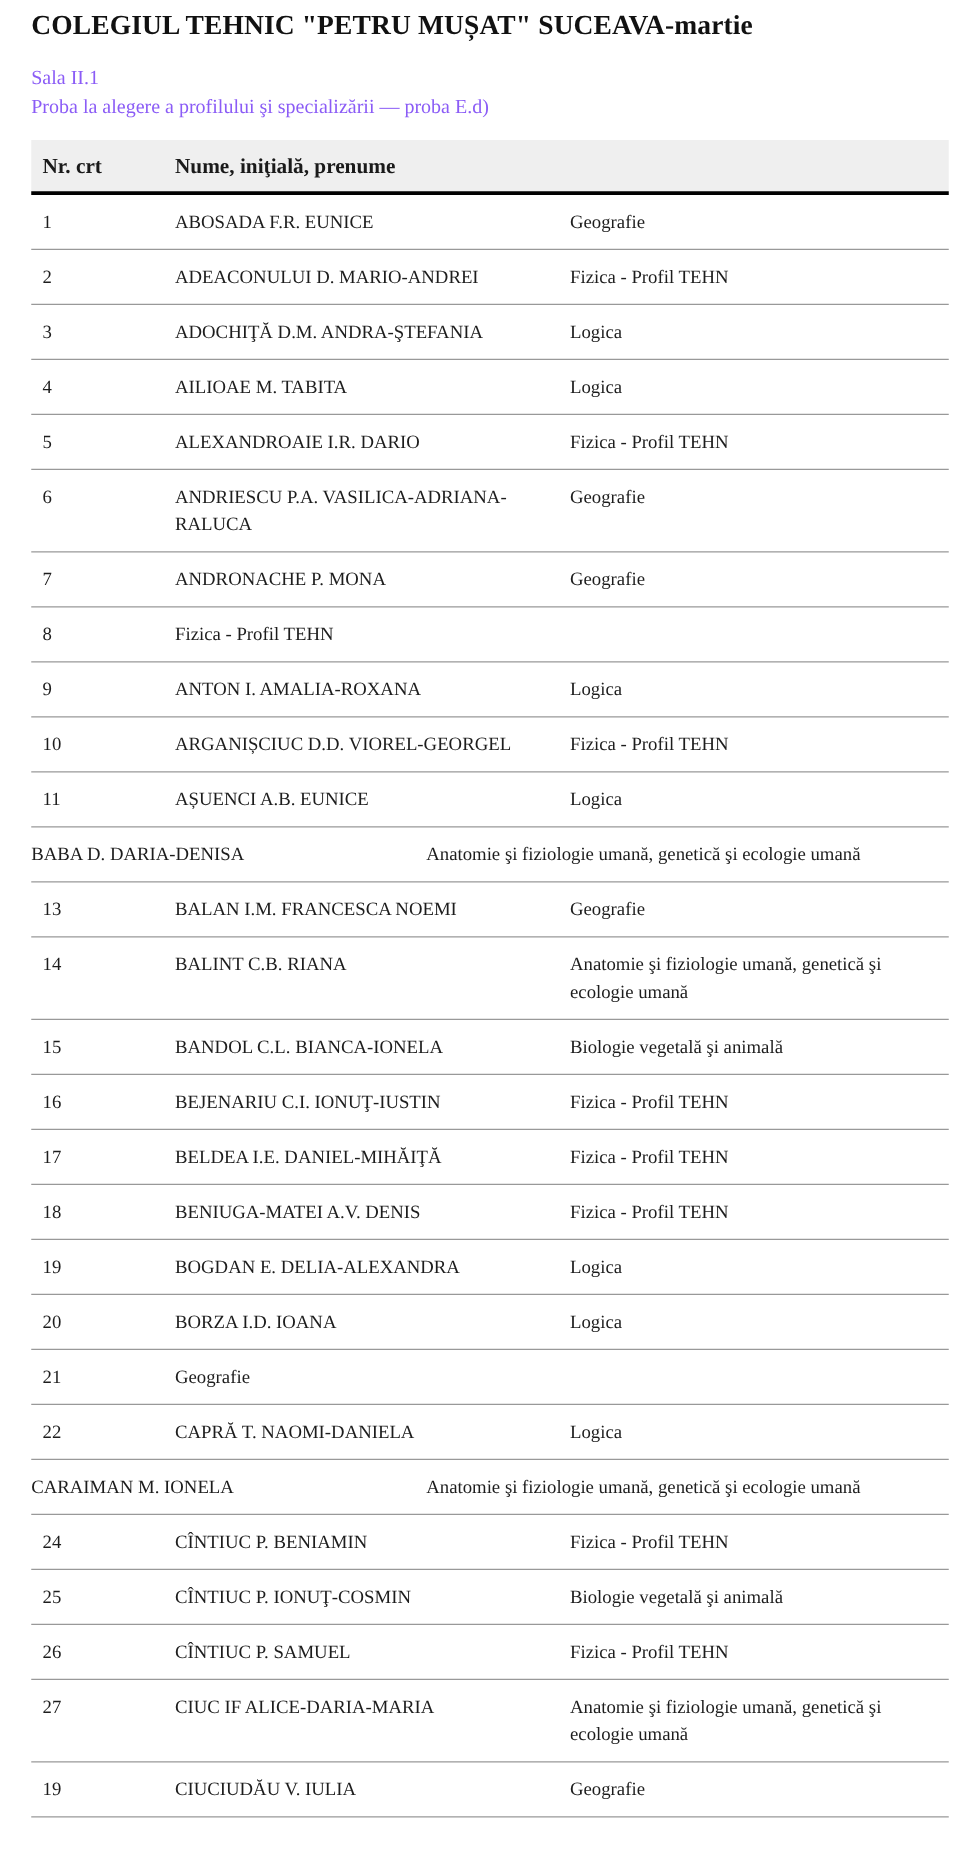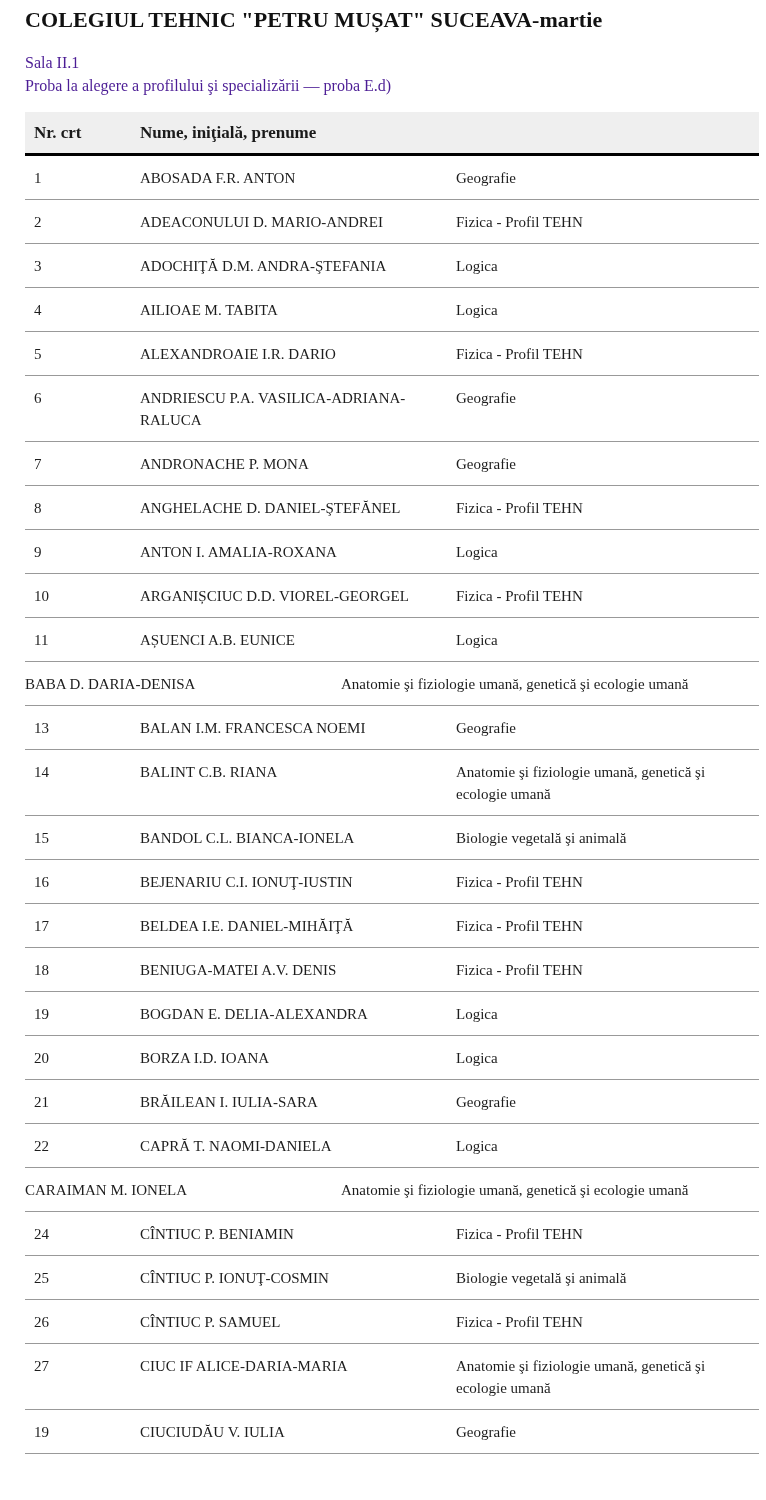--- a/index.html
+++ b/index.html
@@ -24,21 +24,21 @@
     margin: 0;
     font-size: 22px;
     font-weight: bold;
     line-height: 28px;
     color: #111111;
     letter-spacing: 0.1px;
   }
   .subline {
     font-size: 16px;
     line-height: 23px;
-    color: #4c1d95;
+    color: #8b5cf6;
   }
   .subline.room { margin-top: 17px; }
   .table {
     margin-top: 15px;
     width: 734px;
   }
   .thead {
     display: flex;
     background: #efefef;
     border-bottom: 3px solid #000000;
@@ -85,21 +85,21 @@
   <div class="subline exam">Proba la alegere a profilului şi specializării — proba E.d)</div>
 
   <div class="table">
     <div class="thead">
       <div class="c1">Nr. crt</div>
       <div class="c2">Nume, iniţială, prenume</div>
     </div>
     <div id="tbody">
         <div class="trow">
           <div class="c1">1</div>
-          <div class="c2">ABOSADA F.R. ANTON</div>
+          <div class="c2">ABOSADA F.R. EUNICE</div>
           <div class="c3">Geografie</div>
         </div>
         <div class="trow">
           <div class="c1">2</div>
           <div class="c2">ADEACONULUI D. MARIO-ANDREI</div>
           <div class="c3">Fizica - Profil TEHN</div>
         </div>
         <div class="trow">
           <div class="c1">3</div>
           <div class="c2">ADOCHIŢĂ D.M. ANDRA-ŞTEFANIA</div>
@@ -120,21 +120,20 @@
           <div class="c2">ANDRIESCU P.A. VASILICA-ADRIANA-RALUCA</div>
           <div class="c3">Geografie</div>
         </div>
         <div class="trow">
           <div class="c1">7</div>
           <div class="c2">ANDRONACHE P. MONA</div>
           <div class="c3">Geografie</div>
         </div>
         <div class="trow">
           <div class="c1">8</div>
-          <div class="c2">ANGHELACHE D. DANIEL-ŞTEFĂNEL</div>
           <div class="c3">Fizica - Profil TEHN</div>
         </div>
         <div class="trow">
           <div class="c1">9</div>
           <div class="c2">ANTON I. AMALIA-ROXANA</div>
           <div class="c3">Logica</div>
         </div>
         <div class="trow">
           <div class="c1">10</div>
           <div class="c2">ARGANIȘCIUC D.D. VIOREL-GEORGEL</div>
@@ -184,21 +183,20 @@
           <div class="c2">BOGDAN E. DELIA-ALEXANDRA</div>
           <div class="c3">Logica</div>
         </div>
         <div class="trow">
           <div class="c1">20</div>
           <div class="c2">BORZA I.D. IOANA</div>
           <div class="c3">Logica</div>
         </div>
         <div class="trow">
           <div class="c1">21</div>
-          <div class="c2">BRĂILEAN I. IULIA-SARA</div>
           <div class="c3">Geografie</div>
         </div>
         <div class="trow">
           <div class="c1">22</div>
           <div class="c2">CAPRĂ T. NAOMI-DANIELA</div>
           <div class="c3">Logica</div>
         </div>
         <div class="trow">
           <div class="c2">CARAIMAN M. IONELA</div>
           <div class="c3">Anatomie şi fiziologie umană, genetică şi ecologie umană</div>

